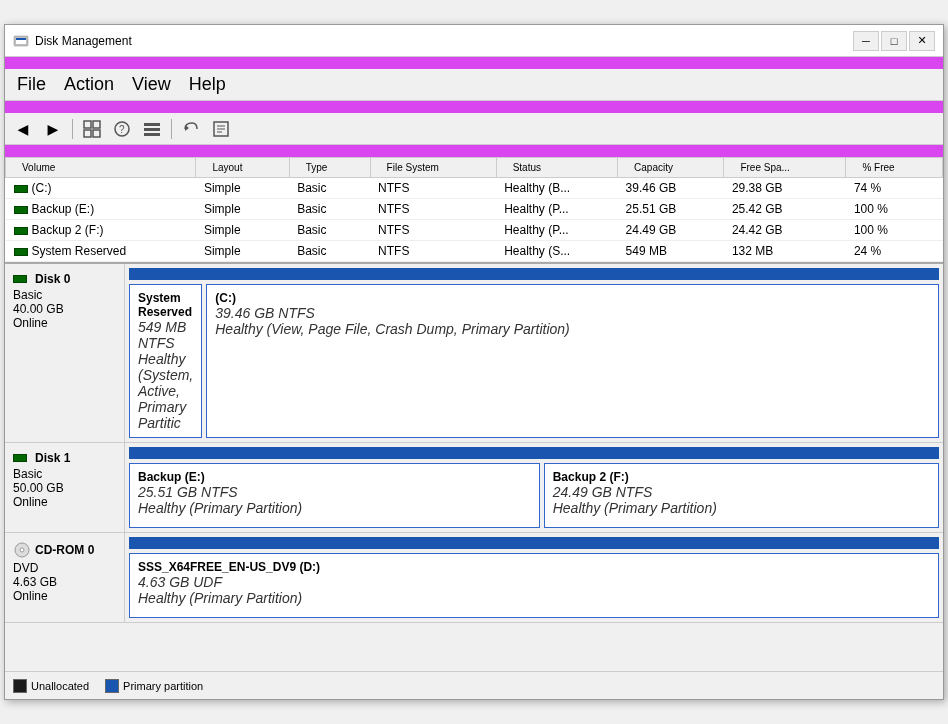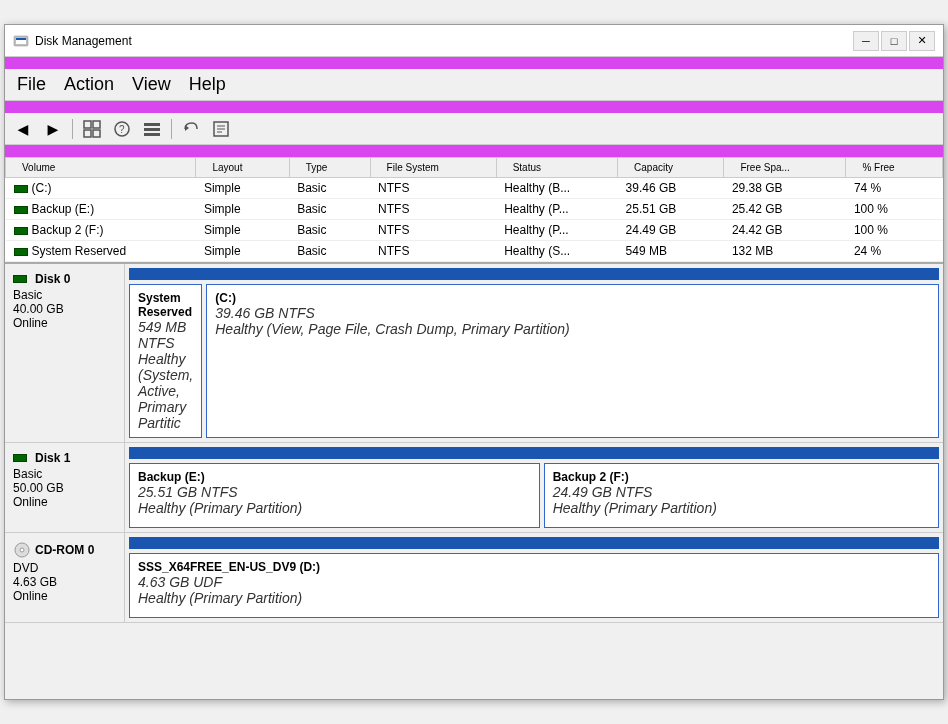--- a/index.html
+++ b/index.html
@@ -452,14 +452,24 @@
               <div class="partition-cell" style="flex: 100 1 0%;">
       <span class="partition-cell-name">SSS_X64FREE_EN-US_DV9 (D:)</span>
       <span class="partition-cell-info">4.63 GB UDF</span>
       <span class="partition-cell-info">Healthy (Primary Partition)</span>
     </div>
             </div>
           </div>
         </div>
       </div>
 
+    <div class="legend">
+      <div class="legend-item">
+        <div class="legend-box" style="background:#1a1a1a;"></div>
+        <span>Unallocated</span>
+      </div>
+      <div class="legend-item">
+        <div class="legend-box" style="background:#1a56b0;"></div>
+        <span>Primary partition</span>
+      </div>
+    </div>
   </div>
 </div>
 
 </body></html>

